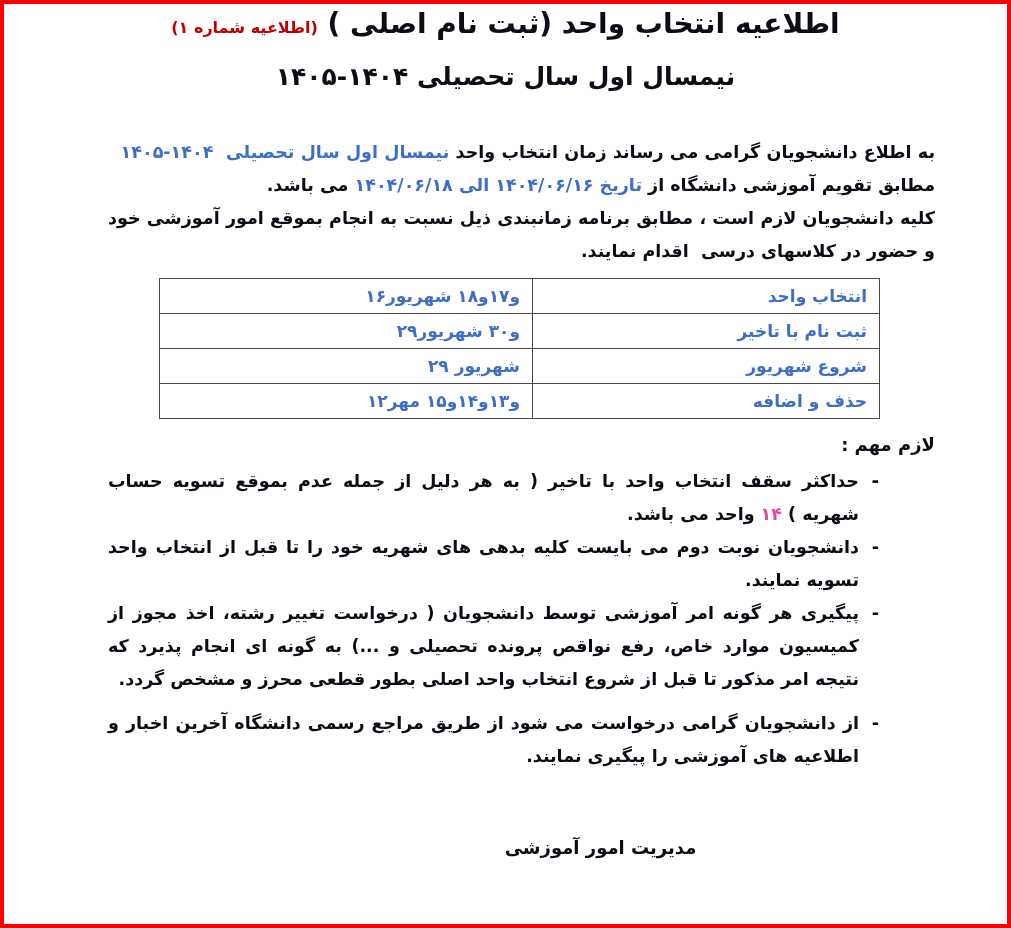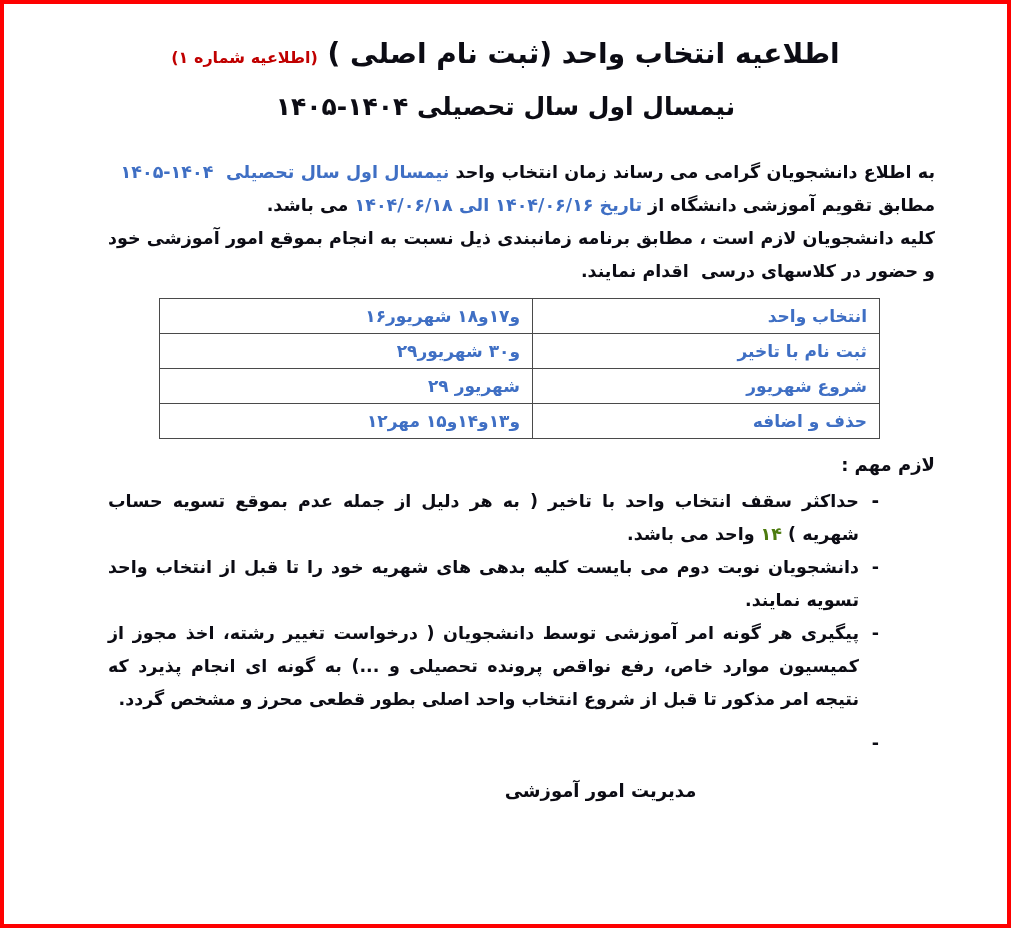--- a/index.html
+++ b/index.html
@@ -8,37 +8,37 @@
     width:1011px; height:928px;
     box-sizing:border-box;
     border:4px solid #fe0000;
     background:#ffffff;
     direction:rtl;
     font-family:"DejaVu Sans", sans-serif;
     font-weight:bold;
     color:#0c0c14;
     overflow:hidden;
   }
-  .header { text-align:center; padding-top:30px; }
+  .header { text-align:center; padding-top:0; }
   .title-line1 { margin:0; font-size:28px; line-height:40px; }
   .title-main { color:#0c0c14; }
   .title-red { font-size:16px; color:#c00000; }
   .subtitle { margin:12px 0 0 0; font-size:25px; line-height:34px; font-weight:bold; }
 
   .content { padding:0 72px 0 104px; }
 
   .para {
     margin:0;
     font-size:17.5px;
     line-height:33px;
     text-align:justify;
   }
-  .para.first { margin-top:32px; }
+  .para.first { margin-top:42px; }
   .blue { color:#3f6fc4; }
-  .red { color:#4d7c0f; }
+  .red { color:#ec4899; }
 
   table.schedule {
     border-collapse:collapse;
     table-layout:fixed;
     margin:10px 55px 0 auto;
     width:720px;
   }
   table.schedule td {
     border:1px solid #4a4a4a;
     height:34px;
@@ -125,19 +125,19 @@
       </tbody>
     </table>
 
     <h3 class="notes-heading">لازم مهم :</h3>
 
     <ul class="notes">
       <li><span class="dash">-</span></li>
       <li><span class="dash">-</span><span>حداکثر سقف انتخاب واحد با تاخیر ( به هر دلیل از جمله عدم بموقع تسویه حساب شهریه ) </span><span class="red">۱۴</span><span> واحد می باشد.</span></li>
       <li><span class="dash">-</span><span>دانشجویان نوبت دوم می بایست کلیه بدهی های شهریه خود را تا قبل از انتخاب واحد تسویه نمایند.</span></li>
       <li><span class="dash">-</span><span>پیگیری هر گونه امر آموزشی توسط دانشجویان ( درخواست تغییر رشته، اخذ مجوز از کمیسیون موارد خاص، رفع نواقص پرونده تحصیلی و ...) به گونه ای انجام پذیرد که نتیجه امر مذکور تا قبل از شروع انتخاب واحد اصلی بطور قطعی محرز و مشخص گردد.</span></li>
-      <li class="gap-before"><span class="dash">-</span></li>
+      <li class="gap-before"><span class="dash">-</span><span>از دانشجویان گرامی درخواست می شود از طریق مراجع رسمی دانشگاه آخرین اخبار و اطلاعیه های آموزشی را پیگیری نمایند.</span></li>
     </ul>
 
     <div class="signature">مدیریت امور آموزشی</div>
 
   </div>
 </div>
 
 </body></html>

